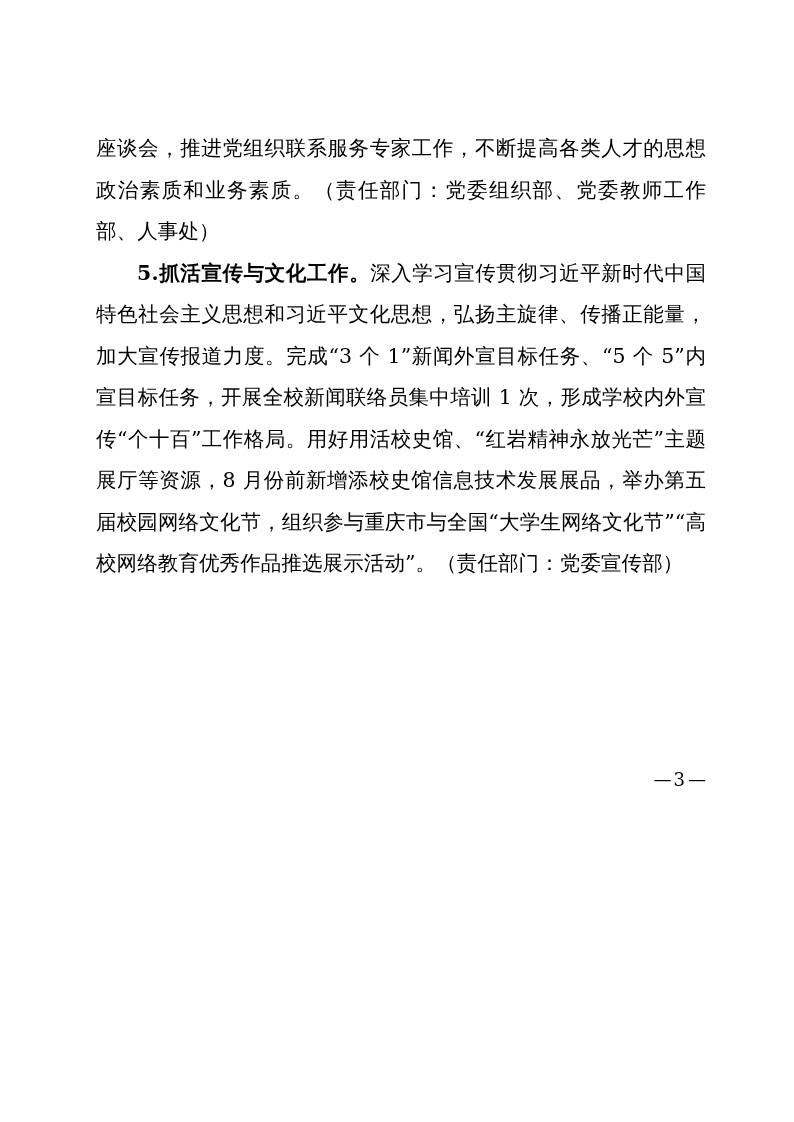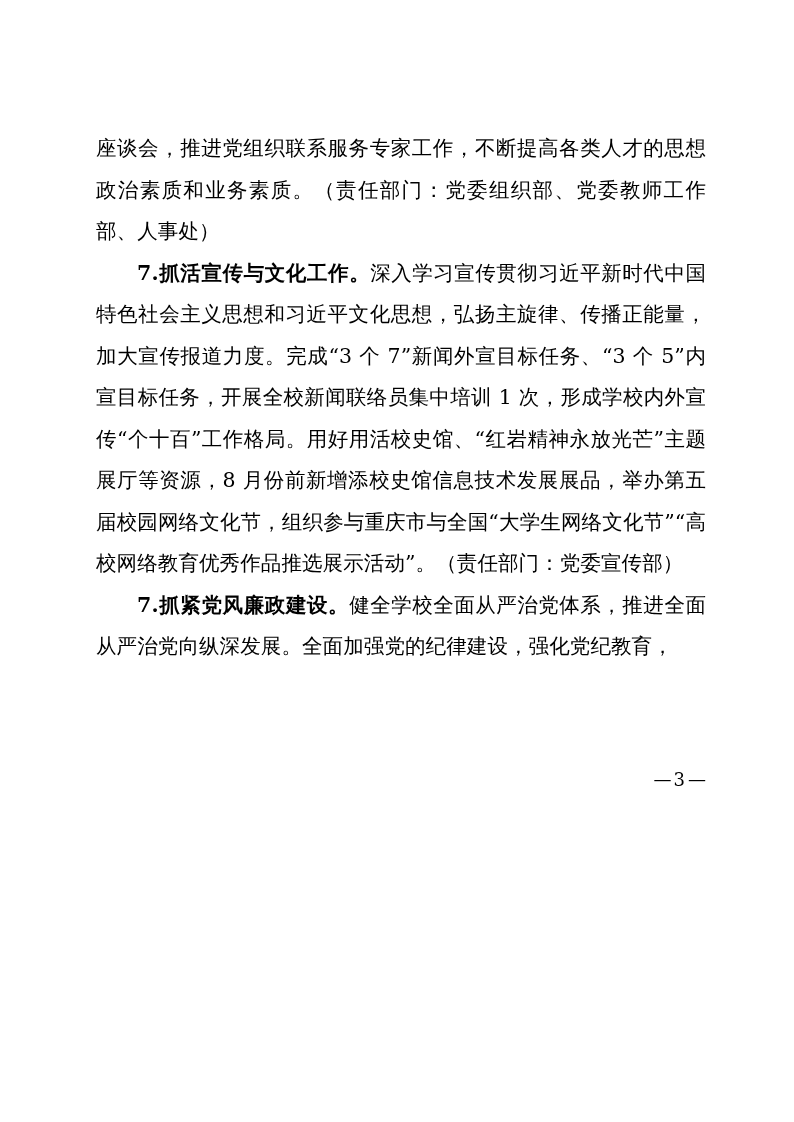--- a/index.html
+++ b/index.html
@@ -67,23 +67,22 @@
   }
 </style>
 </head>
 <body>
 
 <div class="page">
   <div class="doc-body">
 
     <p class="para" style="text-indent:0;"><span>座谈会，推进党组织联系服务专家工作，不断提高各类人才的思想政治素质和业务素质。（责任部门：党委组织部、党委教师工作部、人事处）</span></p>
 
-    <p class="para"><span class="lead">7.抓活宣传与文化工作。</span><span>深入学习宣传贯彻习近平新时代中国特色社会主义思想和习近平文化思想，弘扬主旋律、传播正能量，加大宣传报道力度。完成“3 个 7”新闻外宣目标任务、“3 个 5”内宣目标任务，开展全校新闻联络员集中培训 1 次，形成学校内外宣传“个十百”工作格局。用好用活校史馆、“红岩精神永放光芒”主题展厅等资源，8 月份前新增添校史馆信息技术发展展品，举办第五届校园网络文化节，组织参与重庆市与全国“大学生网络文化节”“高校网络教育优秀作品推选展示活动”。（责任部门：党委宣传部）</span></p>
+    <p class="para"><span class="lead">5.抓活宣传与文化工作。</span><span>深入学习宣传贯彻习近平新时代中国特色社会主义思想和习近平文化思想，弘扬主旋律、传播正能量，加大宣传报道力度。完成“3 个 1”新闻外宣目标任务、“5 个 5”内宣目标任务，开展全校新闻联络员集中培训 1 次，形成学校内外宣传“个十百”工作格局。用好用活校史馆、“红岩精神永放光芒”主题展厅等资源，8 月份前新增添校史馆信息技术发展展品，举办第五届校园网络文化节，组织参与重庆市与全国“大学生网络文化节”“高校网络教育优秀作品推选展示活动”。（责任部门：党委宣传部）</span></p>
 
 
-    <p class="para"><span class="lead">7.抓紧党风廉政建设。</span><span>健全学校全面从严治党体系，推进全面从严治党向纵深发展。全面加强党的纪律建设，强化党纪教育，</span></p>
 
   </div>
 
   <div class="footer">
     <span class="footer-inner"><span class="dash">—</span><span class="pagenum">3</span><span class="dash">—</span></span>
   </div>
 </div>
 
 </body></html>

